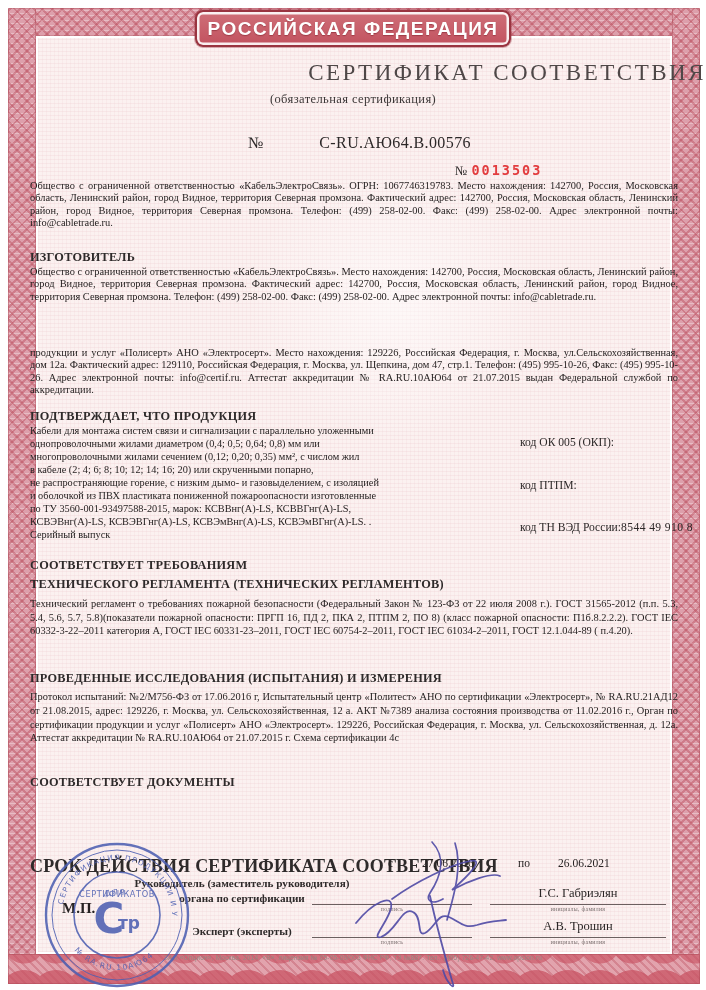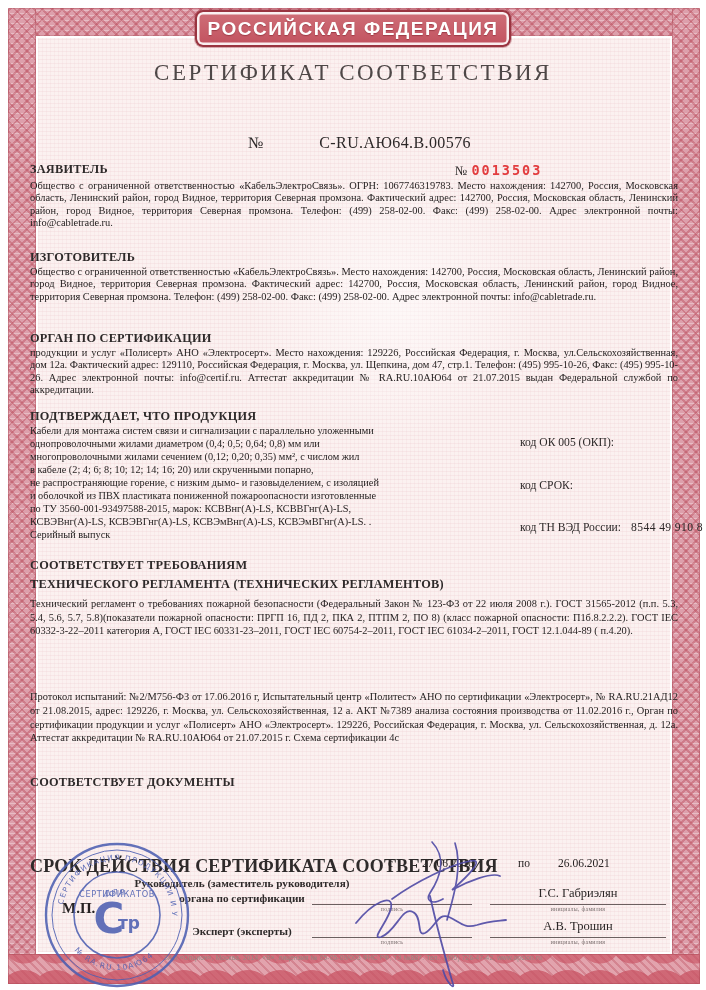--- a/index.html
+++ b/index.html
@@ -40,37 +40,37 @@
   .t{font-size:10.4px;line-height:12.3px;text-align:justify;color:#272323;}
 
   .badge{position:absolute;top:10px;left:50%;transform:translateX(-50%);
     width:312px;height:33px;background:linear-gradient(180deg,#cf6f78,#c2525f);
     border:2px solid #993440;border-radius:8px;
     box-shadow: inset 0 0 0 2.5px rgba(255,255,255,.9), 0 0 0 1px rgba(153,52,64,.35);
     display:flex;align-items:center;justify-content:center;}
   .badge span{font-family:"Liberation Sans", sans-serif;font-weight:bold;font-size:19px;
     color:#fff;letter-spacing:1.5px;text-shadow:0 1px 1px rgba(120,30,40,.5);}
 
-  .title{position:absolute;top:60px;left:0;right:0;text-align:center;
+  .title{position:absolute;top:60px;left:0;right:0;text-align:right;
     font-size:23px;letter-spacing:2.5px;color:#4e4747;}
   .subtitle{position:absolute;top:92px;left:0;right:0;text-align:center;
     font-size:12.5px;letter-spacing:.4px;color:#3c3737;}
 
   .certno{top:134px;font-size:16px;color:#2c2828;}
   .certno .lbl{margin-left:218px;}
   .certno .val{margin-left:56px;letter-spacing:.4px;}
 
   .formno{position:absolute;left:455px;top:161px;white-space:nowrap;}
   .formno .n{font-size:13px;color:#2c2828;}
   .formno .digits{font-family:"DejaVu Sans Mono", monospace;font-weight:bold;
     font-size:13.5px;color:#e23c3e;letter-spacing:2px;margin-left:4px;margin-top:28px;}
 
   .codes{position:absolute;left:520px;width:176px;font-size:11.6px;color:#2c2828;}
   .codes .row{position:absolute;left:0;white-space:nowrap;}
-  .codes .val{margin-left:10px;letter-spacing:.4px;}
+  .codes .val{margin-left:0;letter-spacing:.4px;}
 
   .prod-desc{position:absolute;left:30px;top:424px;width:462px;
     font-size:10.3px;line-height:13px;white-space:pre-line;color:#272323;}
 
   .validity{top:856px;}
   .validity .vh{font-weight:bold;font-size:18px;letter-spacing:.2px;color:#2e2a2a;}
   .validity span.p{position:absolute;top:1px;font-size:11.5px;}
 
   .mp{position:absolute;left:62px;top:900px;font-weight:bold;font-size:15px;}
   .roles{position:absolute;left:132px;width:220px;text-align:center;
@@ -101,63 +101,63 @@
   <div class="page">
     <div class="wm"></div>
   </div>
 
   <div class="content">
 
     <div class="badge">
       <span>РОССИЙСКАЯ ФЕДЕРАЦИЯ</span>
     </div>
     <div class="title">СЕРТИФИКАТ СООТВЕТСТВИЯ</div>
+    <div class="subtitle">(обязательная сертификация)</div>
 
     <div class="sec certno">
       <span class="lbl">№</span><span class="val">C-RU.АЮ64.В.00576</span>
     </div>
 
-    <div class="sec h" style="top:162px">ЗАЯВИТЕЛЬ</div>
     <div class="formno">
       <span class="n">№</span><span class="digits">0013503</span>
     </div>
     <div class="sec t" style="top:180px">Общество с ограниченной ответственностью «КабельЭлектроСвязь». ОГРН: 1067746319783. Место нахождения: 142700, Россия, Московская область, Ленинский район, город Видное, территория    Северная промзона. Фактический адрес: 142700, Россия, Московская область, Ленинский район, город Видное, территория    Северная промзона. Телефон: (499) 258-02-00. Факс: (499) 258-02-00. Адрес электронной почты: info@cabletrade.ru.</div>
 
     <div class="sec h" style="top:250px">ИЗГОТОВИТЕЛЬ</div>
     <div class="sec t" style="top:266px">Общество с ограниченной ответственностью «КабельЭлектроСвязь». Место нахождения: 142700, Россия, Московская область, Ленинский район, город Видное, территория    Северная промзона. Фактический адрес: 142700, Россия, Московская область, Ленинский район, город Видное, территория   Северная промзона. Телефон: (499) 258-02-00. Факс: (499) 258-02-00. Адрес электронной почты: info@cabletrade.ru.</div>
 
-    <div class="sec h" style="top:331px">ОРГАН ПО СЕРТИФИКАЦИИ</div>
     <div class="sec t" style="top:347px">продукции и услуг «Полисерт» АНО «Электросерт». Место нахождения: 129226, Российская Федерация, г. Москва, ул.Сельскохозяйственная, дом 12а. Фактический адрес: 129110, Российская Федерация, г. Москва, ул. Щепкина, дом 47, стр.1. Телефон: (495) 995-10-26, Факс: (495) 995-10-26. Адрес электронной почты: info@certif.ru. Аттестат аккредитации № RA.RU.10АЮ64 от 21.07.2015 выдан Федеральной службой по аккредитации.</div>
 
     <div class="sec h" style="top:409px">ПОДТВЕРЖДАЕТ, ЧТО ПРОДУКЦИЯ</div>
     <div class="prod-desc">Кабели для монтажа систем связи и сигнализации с параллельно уложенными
 однопроволочными жилами диаметром (0,4; 0,5; 0,64; 0,8) мм или
 многопроволочными жилами сечением (0,12; 0,20; 0,35) мм², с числом жил
 в кабеле (2; 4; 6; 8; 10; 12; 14; 16; 20) или скрученными попарно,
 не распространяющие горение, с низким дымо- и газовыделением, с изоляцией
 и оболочкой из ПВХ пластиката пониженной пожароопасности изготовленные
 по ТУ 3560-001-93497588-2015, марок: КСВВнг(А)-LS, КСВВГнг(А)-LS,
 КСВЭВнг(А)-LS, КСВЭВГнг(А)-LS, КСВЭмВнг(А)-LS, КСВЭмВГнг(А)-LS. .
 Серийный выпуск</div>
     <div class="codes">
       <div class="row" style="top:436px">
         <span>код ОК 005 (ОКП):</span><span class="val"></span>
       </div>
       <div class="row" style="top:479px">
-        <span>код СРОК:</span><span class="val"></span>
+        <span>код ПТПМ:</span><span class="val"></span>
       </div>
       <div class="row" style="top:521px">
         <span>код ТН ВЭД России:</span><span class="val">8544 49 910 8</span>
       </div>
     </div>
 
     <div class="sec h" style="top:558px">СООТВЕТСТВУЕТ ТРЕБОВАНИЯМ</div>
     <div class="sec h" style="top:577px">ТЕХНИЧЕСКОГО РЕГЛАМЕНТА (ТЕХНИЧЕСКИХ РЕГЛАМЕНТОВ)</div>
     <div class="sec t" style="top:597px;line-height:13.5px">Технический регламент о требованиях пожарной безопасности (Федеральный Закон № 123-ФЗ от 22 июля 2008 г.). ГОСТ 31565-2012 (п.п. 5.3, 5.4, 5.6, 5.7, 5.8)(показатели пожарной опасности: ПРГП 16, ПД 2, ПКА 2, ПТПМ 2, ПО 8) (класс пожарной опасности: П1б.8.2.2.2). ГОСТ IEC 60332-3-22–2011 категория А, ГОСТ IEC 60331-23–2011, ГОСТ IEC 60754-2–2011, ГОСТ IEC 61034-2–2011, ГОСТ 12.1.044-89 ( п.4.20).</div>
 
+    <div class="sec h" style="top:671px">ПРОВЕДЕННЫЕ ИССЛЕДОВАНИЯ (ИСПЫТАНИЯ) И ИЗМЕРЕНИЯ</div>
     <div class="sec t" style="top:690px;line-height:13.8px">Протокол испытаний: №2/М756-ФЗ от 17.06.2016 г, Испытательный центр «Политест» АНО по сертификации «Электросерт»,  № RA.RU.21АД12 от 21.08.2015, адрес: 129226, г. Москва, ул. Сельскохозяйственная, 12 а. АКТ №7389 анализа состояния производства от 11.02.2016 г., Орган по сертификации продукции и услуг «Полисерт» АНО «Электросерт». 129226, Российская Федерация, г. Москва, ул. Сельскохозяйственная, д. 12а. Аттестат аккредитации № RA.RU.10АЮ64 от 21.07.2015 г. Схема сертификации 4с</div>
 
     <div class="sec h" style="top:775px">СООТВЕТСТВУЕТ ДОКУМЕНТЫ</div>
 
     <div class="sec validity" style="top:856px">
       <span class="vh">СРОК ДЕЙСТВИЯ СЕРТИФИКАТА СООТВЕТСТВИЯ</span>
       <span class="p" style="left:358px">с</span>
       <span class="p" style="left:392px">27.06.2016</span>
       <span class="p" style="left:488px">по</span>
       <span class="p" style="left:528px">26.06.2021</span>

